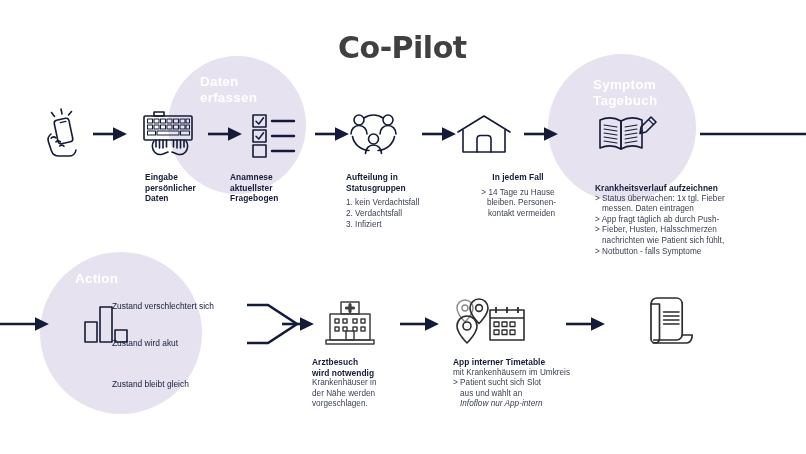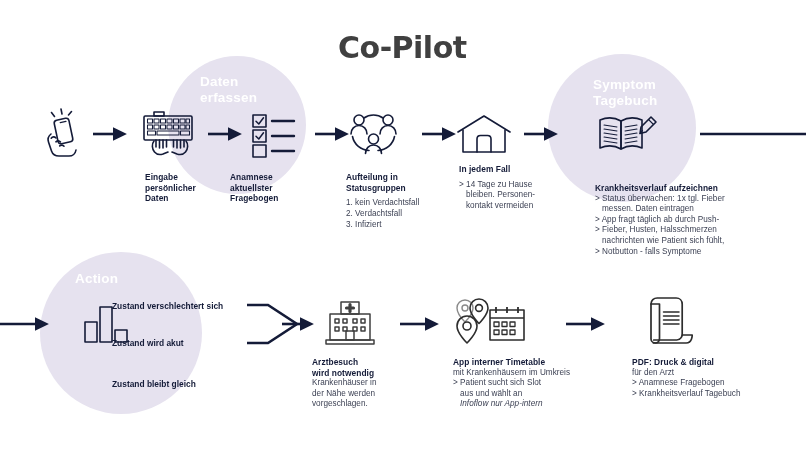--- a/index.html
+++ b/index.html
@@ -57,21 +57,21 @@
     letter-spacing:.02px;
   }
   .bd.ital{font-style:italic;}
   .gap{height:5px;}
   .ol{margin:0;padding:0;list-style:none;}
   .ol li{font-size:8.2px;line-height:10.8px;color:#3a3f52;}
 
   
   .branch-label{
     position:absolute;z-index:4;
-    font-weight:bold;font-size:8.4px;line-height:10px;color:#141b38;
+    font-weight:normal;font-size:8.4px;line-height:10px;color:#141b38;
   }
 
   
   svg.layer{position:absolute;left:0;top:0;width:806px;height:454px;z-index:2;pointer-events:none;}
   svg.icon{position:absolute;z-index:3;overflow:visible;}
 
   .stroke-d{fill:none;stroke:#141b38;stroke-width:1.6;stroke-linecap:round;stroke-linejoin:round;}
   .stroke-g{fill:none;stroke:#3f3f3f;stroke-width:1.5;stroke-linecap:round;stroke-linejoin:round;}
 </style>
 </head>
@@ -316,21 +316,21 @@
     <div class="hd">Aufteilung in</div>
     <div class="hd">Statusgruppen</div>
     <div class="gap"></div>
     <ul class="ol">
       <li>1. kein Verdachtsfall</li>
       <li>2. Verdachtsfall</li>
       <li>3. Infiziert</li>
     </ul>
   </div>
 
-  <div class="tblock" style="left:459px;top:164px;width:118px;">
+  <div class="tblock" style="left:459px;top:172px;width:118px;text-align:center;">
     <div class="hd">In jedem Fall</div>
     <div class="gap"></div>
     <div class="bd">&gt; 14 Tage zu Hause</div>
     <div class="bd" style="padding-left:7px;">bleiben. Personen-</div>
     <div class="bd" style="padding-left:7px;">kontakt vermeiden</div>
   </div>
 
   <div class="tblock" style="left:595px;top:183px;width:205px;">
     <div class="hd">Krankheitsverlauf aufzeichnen</div>
     <div class="bd">&gt; Status überwachen: 1x tgl. Fieber</div>
@@ -354,20 +354,14 @@
   </div>
 
   <div class="tblock" style="left:453px;top:357px;width:140px;">
     <div class="hd">App interner Timetable</div>
     <div class="bd">mit Krankenhäusern im Umkreis</div>
     <div class="bd">&gt; Patient sucht sich Slot</div>
     <div class="bd" style="padding-left:7px;">aus und wählt an</div>
     <div class="bd ital" style="padding-left:7px;">Infoflow nur App-intern</div>
   </div>
 
-  <div class="tblock" style="left:632px;top:357px;width:160px;">
-    <div class="hd">PDF: Druck &amp; digital</div>
-    <div class="bd">für den Arzt</div>
-    <div class="bd">&gt; Anamnese Fragebogen</div>
-    <div class="bd">&gt; Krankheitsverlauf Tagebuch</div>
-  </div>
 
 </div>
 
 </body></html>

